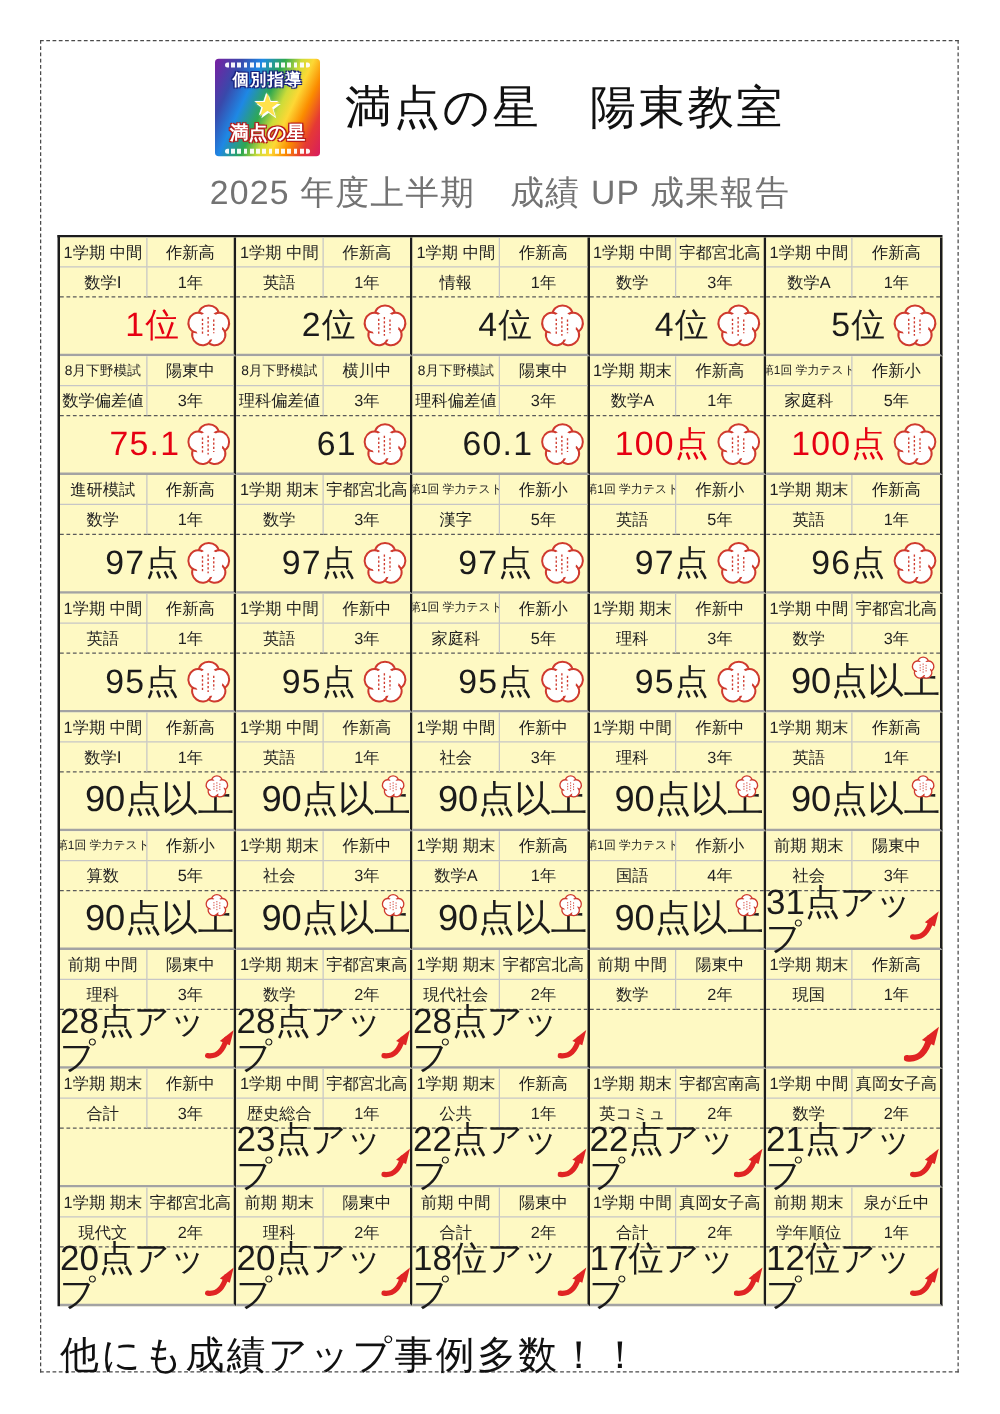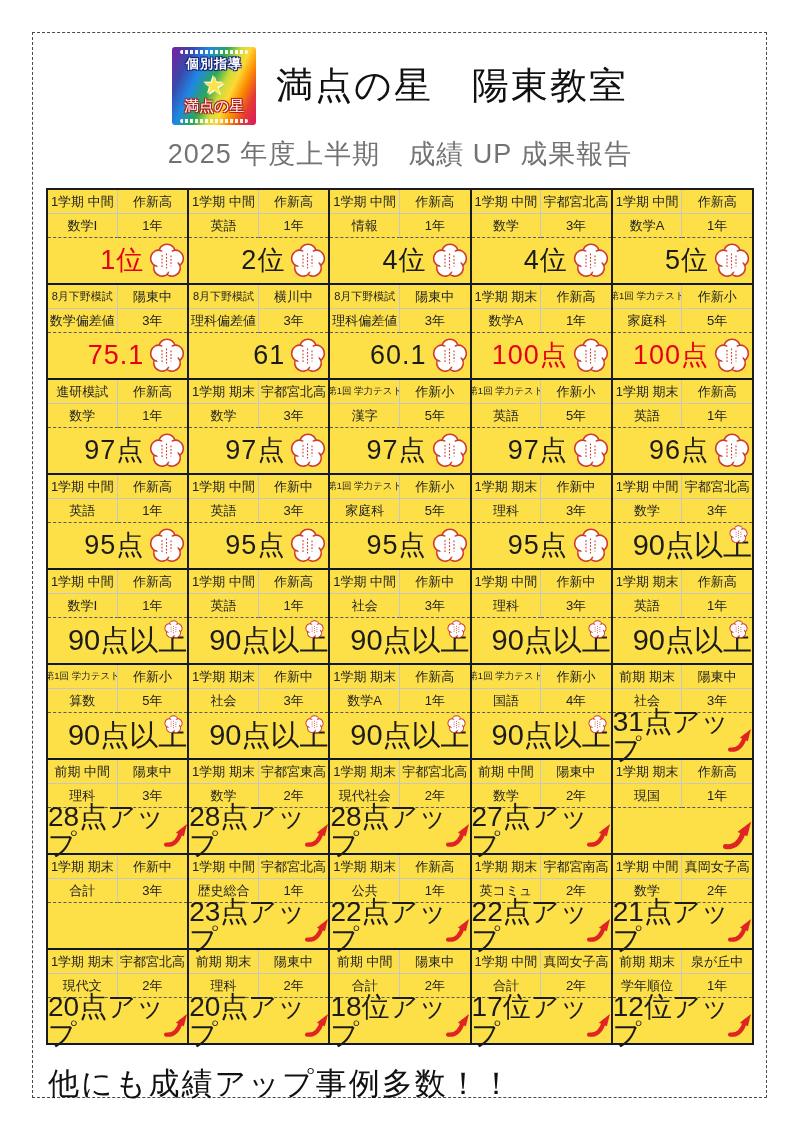--- a/index.html
+++ b/index.html
@@ -12,30 +12,30 @@
 
   
   .hdr { display:flex; align-items:center; justify-content:center; gap:20px; margin-top:6px; height:84px; }
   .logo { width:84px; height:78px; border-radius:3px; position:relative; overflow:hidden; flex:0 0 auto;
           background:linear-gradient(115deg,#7a1fa2 0%,#3949ab 18%,#1e88e5 32%,#2ea84f 47%,#cddc39 58%,#fdd835 66%,#fb8c00 76%,#e53935 87%,#d81b60 100%); }
   .logo-micro { height:4px; margin:3px 8px 0; background:repeating-linear-gradient(90deg,rgba(255,255,255,.95) 0 3px,transparent 3px 5px); border-radius:2px; }
   .logo-top { text-align:center; color:#fff; font-weight:bold; font-size:13px; letter-spacing:1px; margin-top:1px;
               text-shadow:0 0 2px #1a237e,1px 1px 0 #1a237e,-1px -1px 0 #1a237e,1px -1px 0 #1a237e,-1px 1px 0 #1a237e; }
   .logo-star { text-align:center; font-size:25px; line-height:24px; color:#ffe24a;
                text-shadow:0 0 2px #fff,1px 1px 0 #fff,-1px -1px 0 #fff; }
-  .logo-main { text-align:center; color:#fff; font-weight:normal; font-size:15px; letter-spacing:0;
+  .logo-main { text-align:center; color:#fff; font-weight:bold; font-size:15px; letter-spacing:0;
                text-shadow:0 0 2px #b71c1c,1px 1px 0 #b71c1c,-1px -1px 0 #b71c1c,1px -1px 0 #b71c1c,-1px 1px 0 #b71c1c; }
   .page-title { font-size:37px; letter-spacing:2px; font-weight:500; color:#111; }
   .page-subtitle { text-align:center; font-size:27px; letter-spacing:1px; font-weight:500; color:#737373; margin-top:8px; }
 
   
   .grid { width:708px; margin:16px auto 0; display:grid; grid-template-columns:repeat(5,1fr);
           border-top:2px solid #1c1c1c; border-left:2px solid #1c1c1c; background:#fff; }
-  .block { border-right:2px solid #1c1c1c; border-bottom:2px solid #0f172a;
-           display:grid; grid-template-columns:1fr 1fr; grid-template-rows:24px 24px 45px; background:#fde047; }
+  .block { border-right:2px solid #1c1c1c; border-bottom:2px solid #a3a3a3;
+           display:grid; grid-template-columns:1fr 1fr; grid-template-rows:24px 24px 45px; background:#fef9c3; }
   .hcell { display:flex; align-items:center; justify-content:center; font-size:13px; color:#222; white-space:nowrap; overflow:hidden; }
   .hcell.sm { font-size:11px; } .hcell.xs { font-size:9.5px; }
   .exam,.school { border-bottom:1px solid #c6c6c6; }
   .exam,.subject { border-right:1px solid #c6c6c6; }
   .subject,.year { border-bottom:1px dashed #5a5a5a; }
   .result { grid-column:1/3; display:flex; align-items:center; justify-content:flex-end; position:relative; }
   .result-text { font-size:27px; letter-spacing:1px; color:#1b1b1b; line-height:1; }
   .result-text.sz5 { font-size:29px; letter-spacing:0; }
   .result-text.sz6 { font-size:28px; letter-spacing:0; }
   .result-text.red { color:#e60012; }
@@ -1149,28 +1149,20 @@
         <path d="M3 31 C14 32.5 20.5 26 24.5 12" fill="none" stroke="#e02424" stroke-width="6" stroke-linecap="round"></path>
         <path d="M17 14 L33 1.5 L28.5 19 Z" fill="#e02424"></path>
       </svg>
     </div>
   </div>
         <div class="block b-arrow">
     <div class="hcell exam">前期 中間</div>
     <div class="hcell school">陽東中</div>
     <div class="hcell subject">数学</div>
     <div class="hcell year">2年</div>
-    <div class="result">
-      <span class="result-text sz6">27点アップ</span>
-
-      <svg class="badge arrow" viewBox="0 0 34 36" aria-hidden="true">
-        <path d="M3 31 C14 32.5 20.5 26 24.5 12" fill="none" stroke="#e02424" stroke-width="6" stroke-linecap="round"></path>
-        <path d="M17 14 L33 1.5 L28.5 19 Z" fill="#e02424"></path>
-      </svg>
-    </div>
   </div>
         <div class="block b-arrow">
     <div class="hcell exam">1学期 期末</div>
     <div class="hcell school">作新高</div>
     <div class="hcell subject">現国</div>
     <div class="hcell year">1年</div>
     <div class="result">
 
       <svg class="badge arrow" viewBox="0 0 34 36" aria-hidden="true">
         <path d="M3 31 C14 32.5 20.5 26 24.5 12" fill="none" stroke="#e02424" stroke-width="6" stroke-linecap="round"></path>

